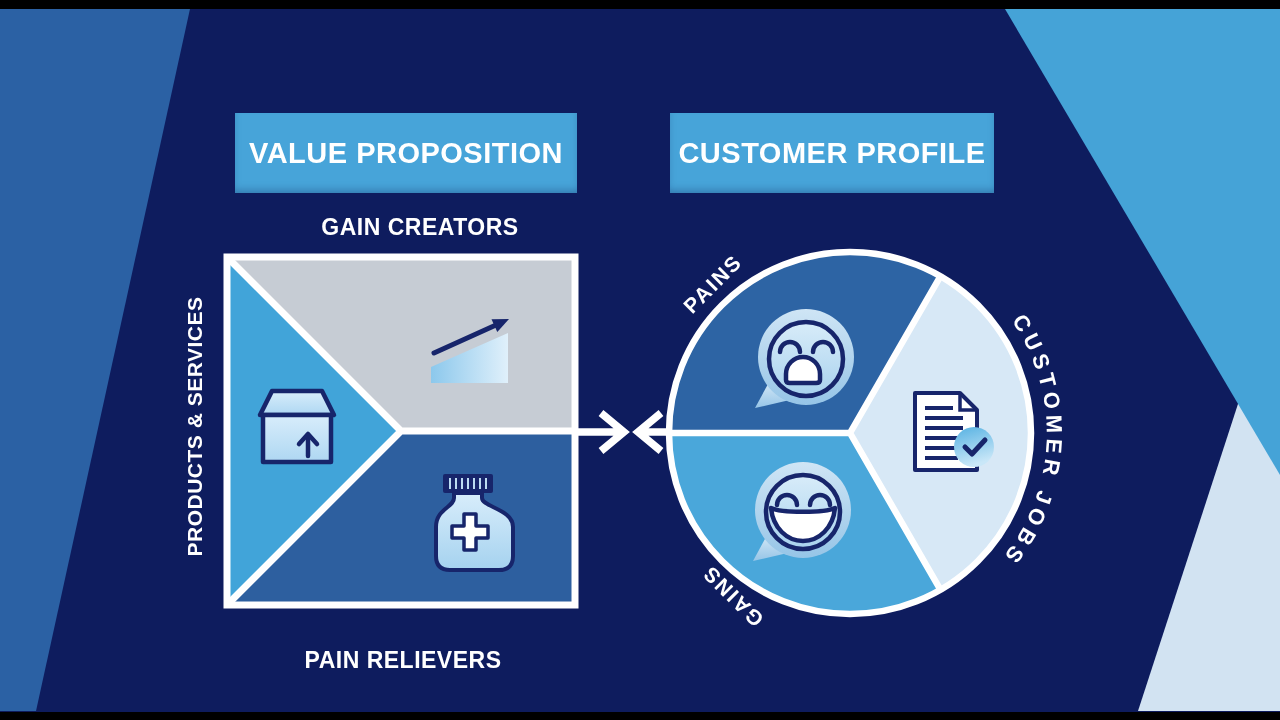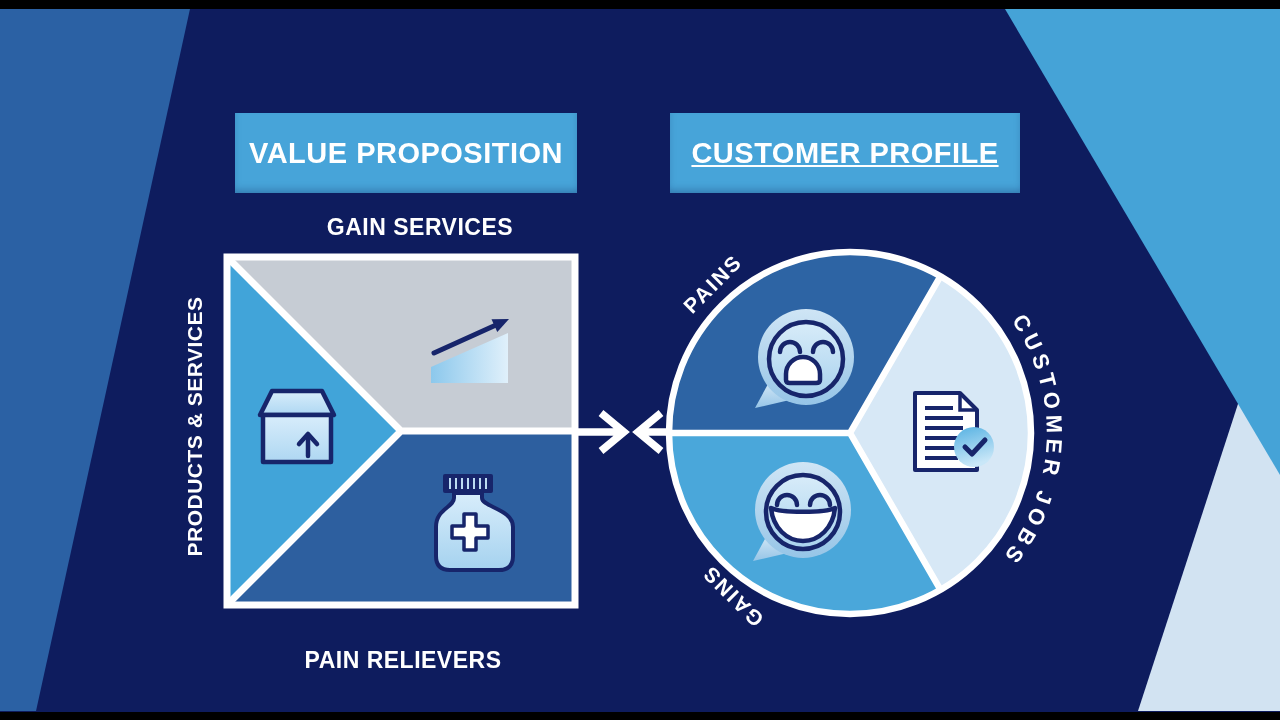--- a/index.html
+++ b/index.html
@@ -8,21 +8,21 @@
   .letterbox{position:absolute;left:0;width:1280px;background:#000;z-index:5;}
   .letterbox.top{top:0;height:9px;}
   .letterbox.bottom{bottom:0;height:8px;}
   svg.scene{position:absolute;left:0;top:0;z-index:1;}
   svg.scene text{font-family:"Liberation Sans","DejaVu Sans",sans-serif;font-weight:bold;fill:#ffffff;}
   .hdr{position:absolute;top:113px;height:80px;background:#47a4d9;color:#fff;z-index:2;
        display:flex;align-items:center;justify-content:center;
        font-size:29px;font-weight:bold;letter-spacing:0.5px;
        box-shadow:inset 0 -5px 8px -3px rgba(10,25,80,0.35);}
   .hdr.vp{left:227px;width:342px;margin-left:8px;}
-  .hdr.cp{left:670px;width:350px;text-decoration:underline;}
+  .hdr.cp{left:670px;width:324px;}
   .lbl{position:absolute;color:#fff;font-weight:bold;font-size:23px;letter-spacing:0.5px;
        text-align:center;z-index:2;line-height:25px;}
   .lbl.gain-creators{left:260px;top:215px;width:320px;}
   .lbl.pain-relievers{left:243px;top:648px;width:320px;}
   .lbl.products-services{left:44px;top:414px;width:300px;font-size:21px;
        transform:rotate(-90deg);}
 </style>
 </head>
 <body>
 
@@ -136,17 +136,17 @@
 
     <path id="jobsArc" d="M957,268 A197,197 0 0 1 942.5,607" fill="none" stroke="none"></path>
     <text font-size="22" letter-spacing="5" text-anchor="middle">
       <textPath href="#jobsArc" startOffset="50%">CUSTOMER JOBS</textPath>
     </text>
   </svg>
 
   <div class="hdr vp">VALUE PROPOSITION</div>
   <div class="hdr cp">CUSTOMER PROFILE</div>
 
-  <div class="lbl gain-creators">GAIN SERVICES</div>
+  <div class="lbl gain-creators">GAIN CREATORS</div>
   <div class="lbl pain-relievers">PAIN RELIEVERS</div>
   <div class="lbl products-services">PRODUCTS &amp; SERVICES</div>
 
 </div>
 
 </body></html>

